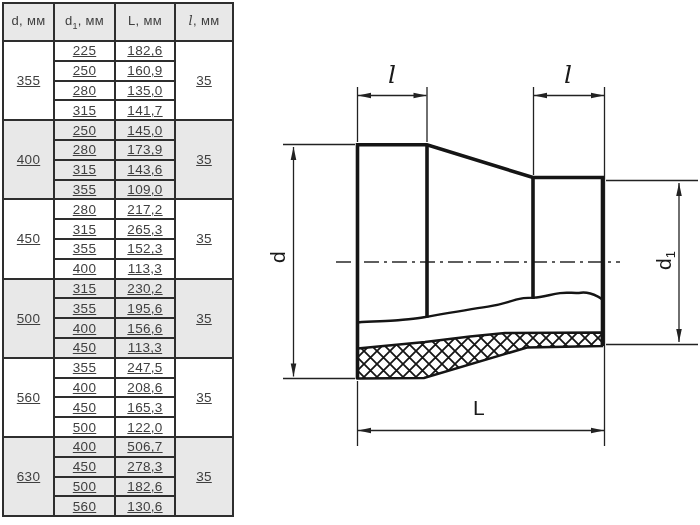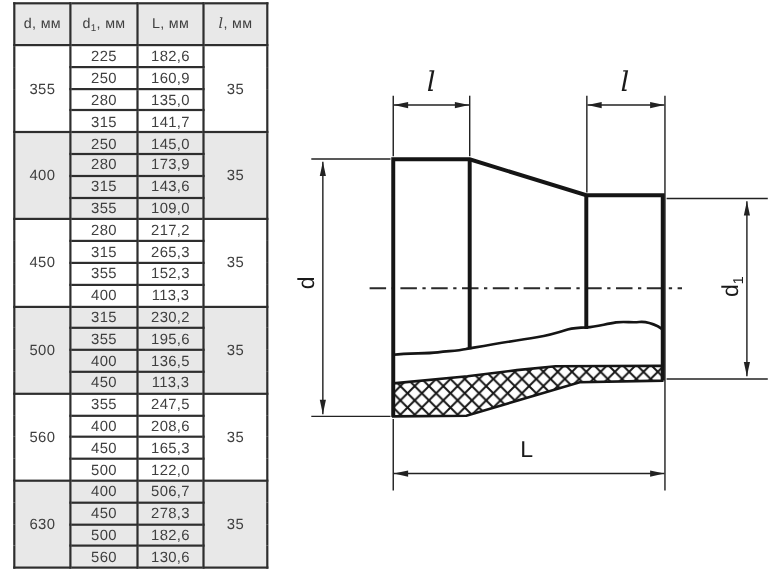--- a/index.html
+++ b/index.html
@@ -8,39 +8,39 @@
     --shade:#e8e8e8;
     --line:#151515;
   }
   html,body{margin:0;padding:0;background:#ffffff;}
   body{
     width:700px;height:525px;position:relative;overflow:hidden;
     font-family:"Liberation Sans",sans-serif;
   }
   
   table.dim-table{
-    position:absolute;left:12px;top:2px;
+    position:absolute;left:2px;top:2px;
     border-collapse:collapse;
     table-layout:fixed;
     width:230px;
     color:var(--text);
     font-size:13.5px;
     letter-spacing:.3px;
   }
   table.dim-table th,table.dim-table td{
     border:2px solid var(--border);
     text-align:center;vertical-align:middle;
     padding:0;
     background:#ffffff;
   }
   table.dim-table th{
     height:36px;font-weight:normal;background:var(--shade);
     font-size:13px;
   }
-  table.dim-table td{height:17.8px;}
+  table.dim-table td{height:17.8px;text-decoration:underline;}
   col.c-d{width:51px;} col.c-d1{width:61px;} col.c-L{width:60px;} col.c-l{width:58px;}
   tr.shaded td{background:var(--shade);}
   .sym-italic{font-style:italic;font-family:"DejaVu Serif",serif;}
   sub.hdr-sub{font-size:9px;}
   
   .diagram{position:absolute;left:240px;top:0;width:460px;height:525px;}
   .thick{stroke:var(--line);stroke-width:3.6;fill:none;stroke-linejoin:miter;}
   .mid{stroke:var(--line);stroke-width:2.4;fill:none;}
   .thin{stroke:#222222;stroke-width:1.3;fill:none;}
   .arrow{fill:#222222;stroke:none;}
@@ -128,21 +128,21 @@
         <td>315</td>
         <td>230,2</td>
         <td rowspan="4">35</td>
       </tr>
       <tr class="shaded">
         <td>355</td>
         <td>195,6</td>
       </tr>
       <tr class="shaded">
         <td>400</td>
-        <td>136,5</td>
+        <td>156,6</td>
       </tr>
       <tr class="shaded">
         <td>450</td>
         <td>113,3</td>
       </tr>
       <tr>
         <td rowspan="4">560</td>
         <td>355</td>
         <td>247,5</td>
         <td rowspan="4">35</td>

